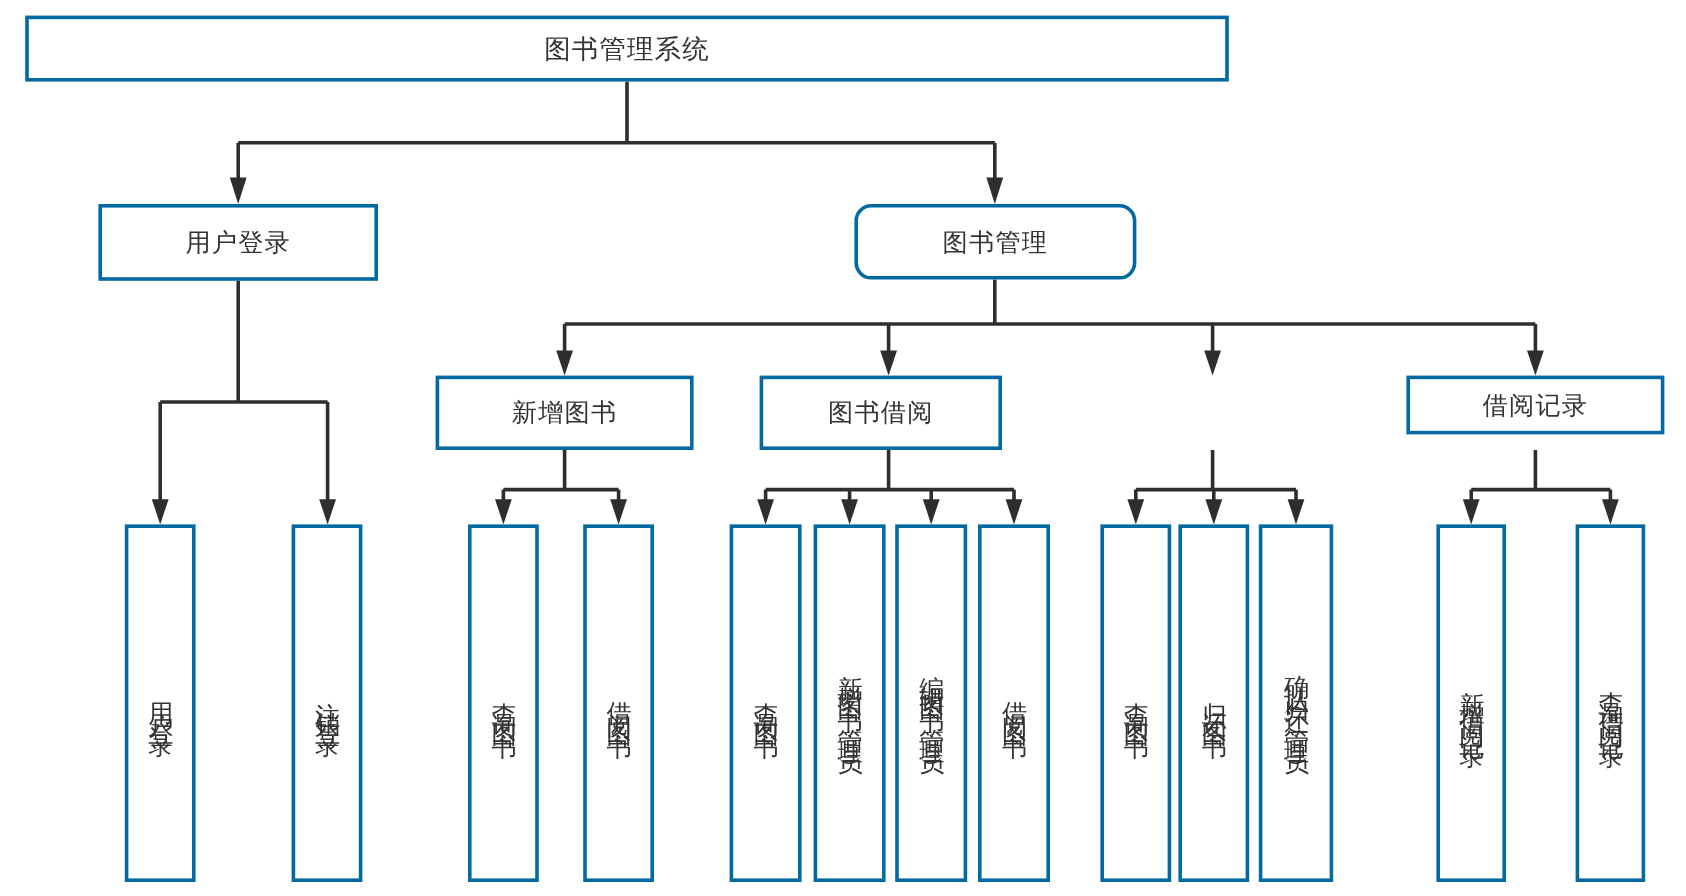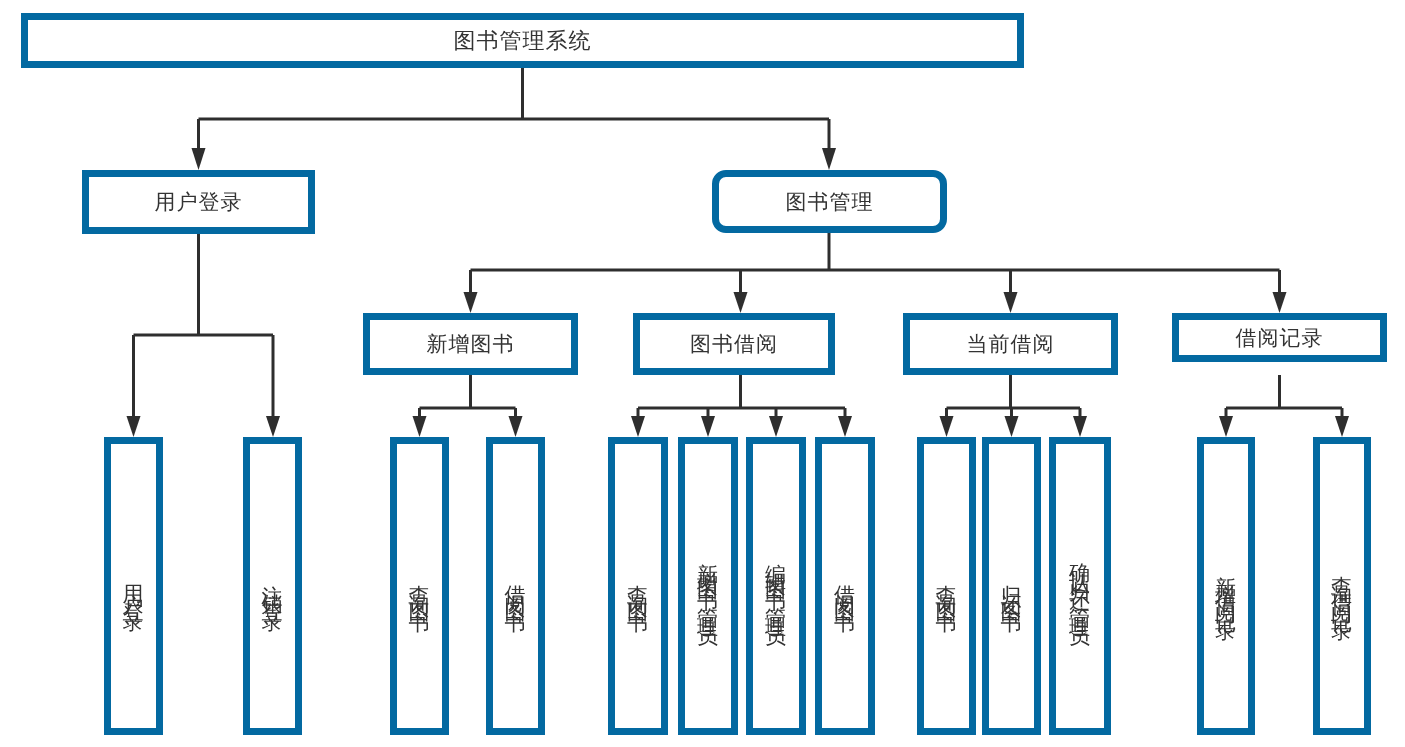--- a/index.html
+++ b/index.html
@@ -19,21 +19,21 @@
     position: absolute;
     left: 0;
     top: 0;
     width: 1405px;
     height: 747px;
     pointer-events: none;
   }
   .box {
     position: absolute;
     box-sizing: border-box;
-    border: 7px solid #0369a1;
+    border: 3px solid #0369a1;
     background: #ffffff;
     color: #333333;
     display: flex;
     align-items: center;
     justify-content: center;
     text-align: center;
   }
   .hbox {
     font-size: 21px;
     letter-spacing: 1px;
@@ -137,21 +137,20 @@
     </g>
   </svg>
 
   <div class="box hbox root-box" style="left:21px; top:13px; width:1003px; height:55px;">图书管理系统</div>
 
   <div class="box hbox" style="left:82px; top:170px; width:233px; height:64px;">用户登录</div>
   <div class="box hbox" style="left:712px; top:170px; width:235px; height:63px;border-radius:14px;">图书管理</div>
 
   <div class="box hbox" style="left:363px; top:313px; width:215px; height:62px;">新增图书</div>
   <div class="box hbox" style="left:633px; top:313px; width:202px; height:62px;">图书借阅</div>
-  <div class="box hbox" style="left:903px; top:313px; width:215px; height:62px;">当前借阅</div>
   <div class="box hbox" style="left:1172px; top:313px; width:215px; height:49px;">借阅记录</div>
 
   <div class="box vbox" style="left:104px; top:437px; width:59px; height:298px;">用户登录</div>
   <div class="box vbox" style="left:243px; top:437px; width:59px; height:298px;">注销登录</div>
 
   <div class="box vbox" style="left:390px; top:437px; width:59px; height:298px;">查询图书</div>
   <div class="box vbox" style="left:486px; top:437px; width:59px; height:298px;">借阅图书</div>
 
   <div class="box vbox" style="left:608px; top:437px; width:60px; height:298px;">查询图书</div>
   <div class="box vbox" style="left:678px; top:437px; width:60px; height:298px;">新增图书（管理员）</div>

